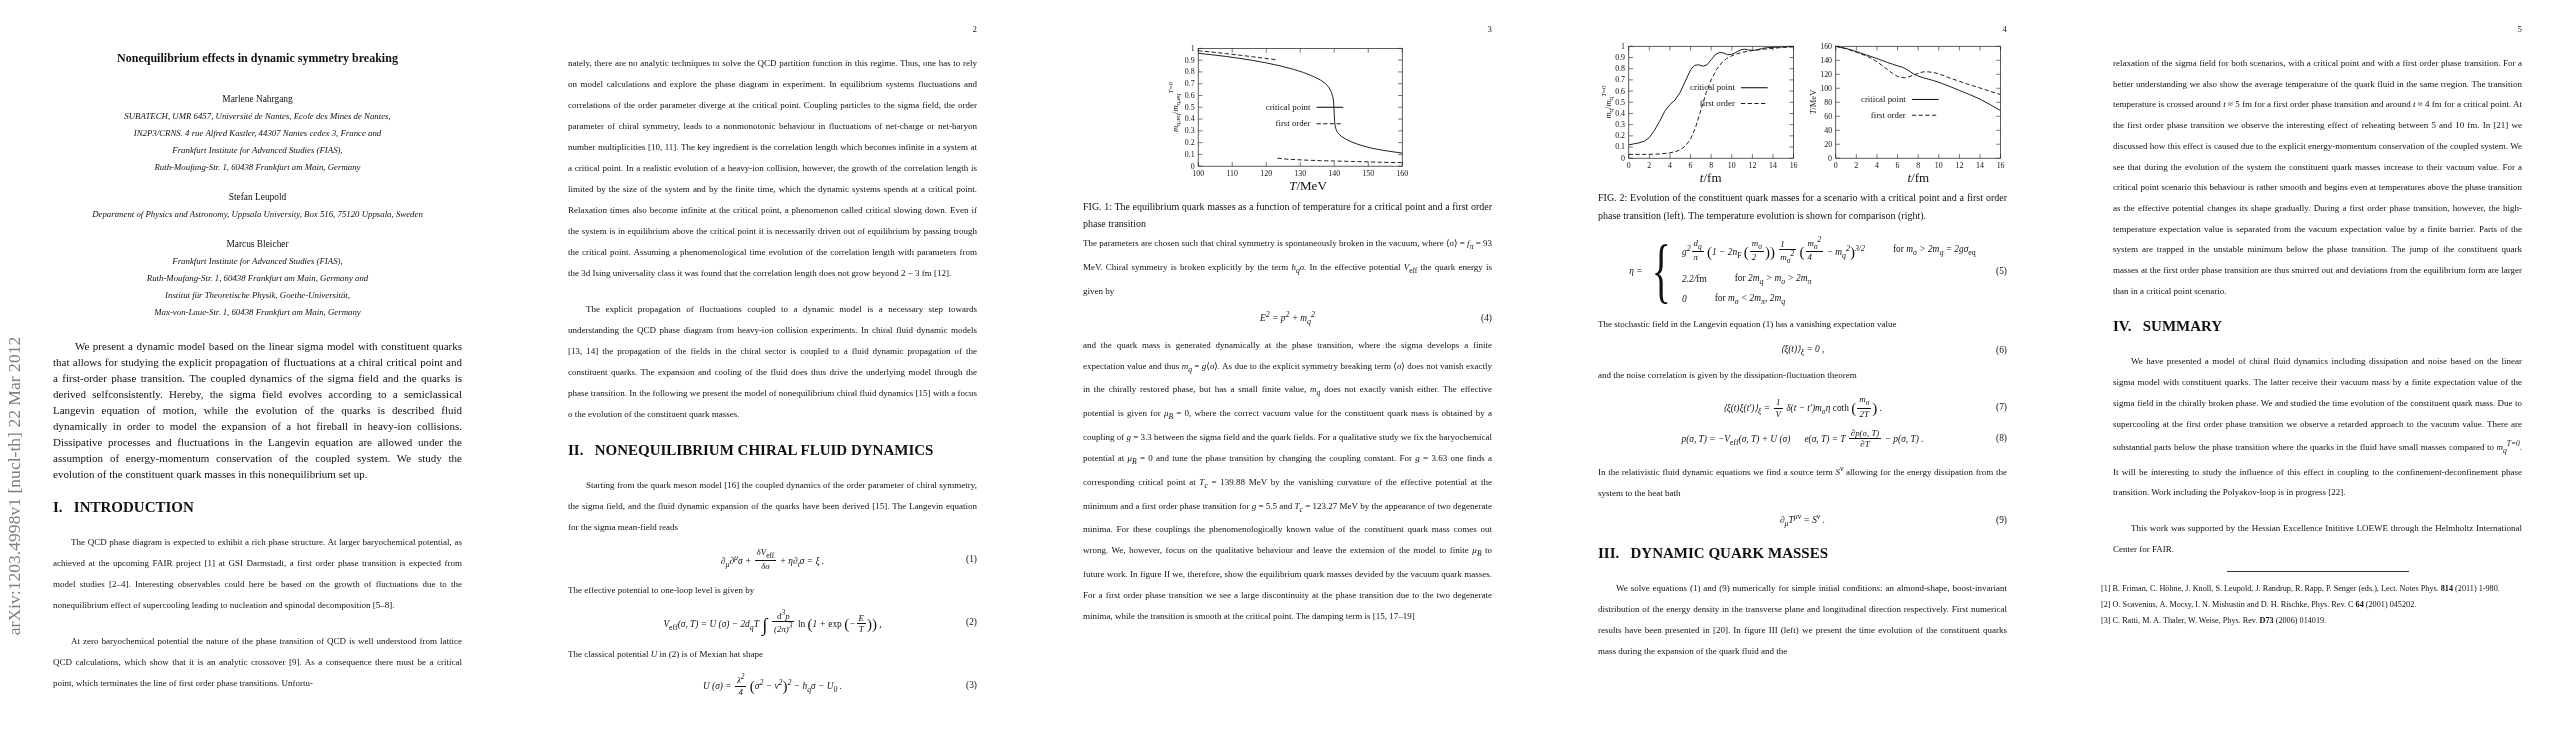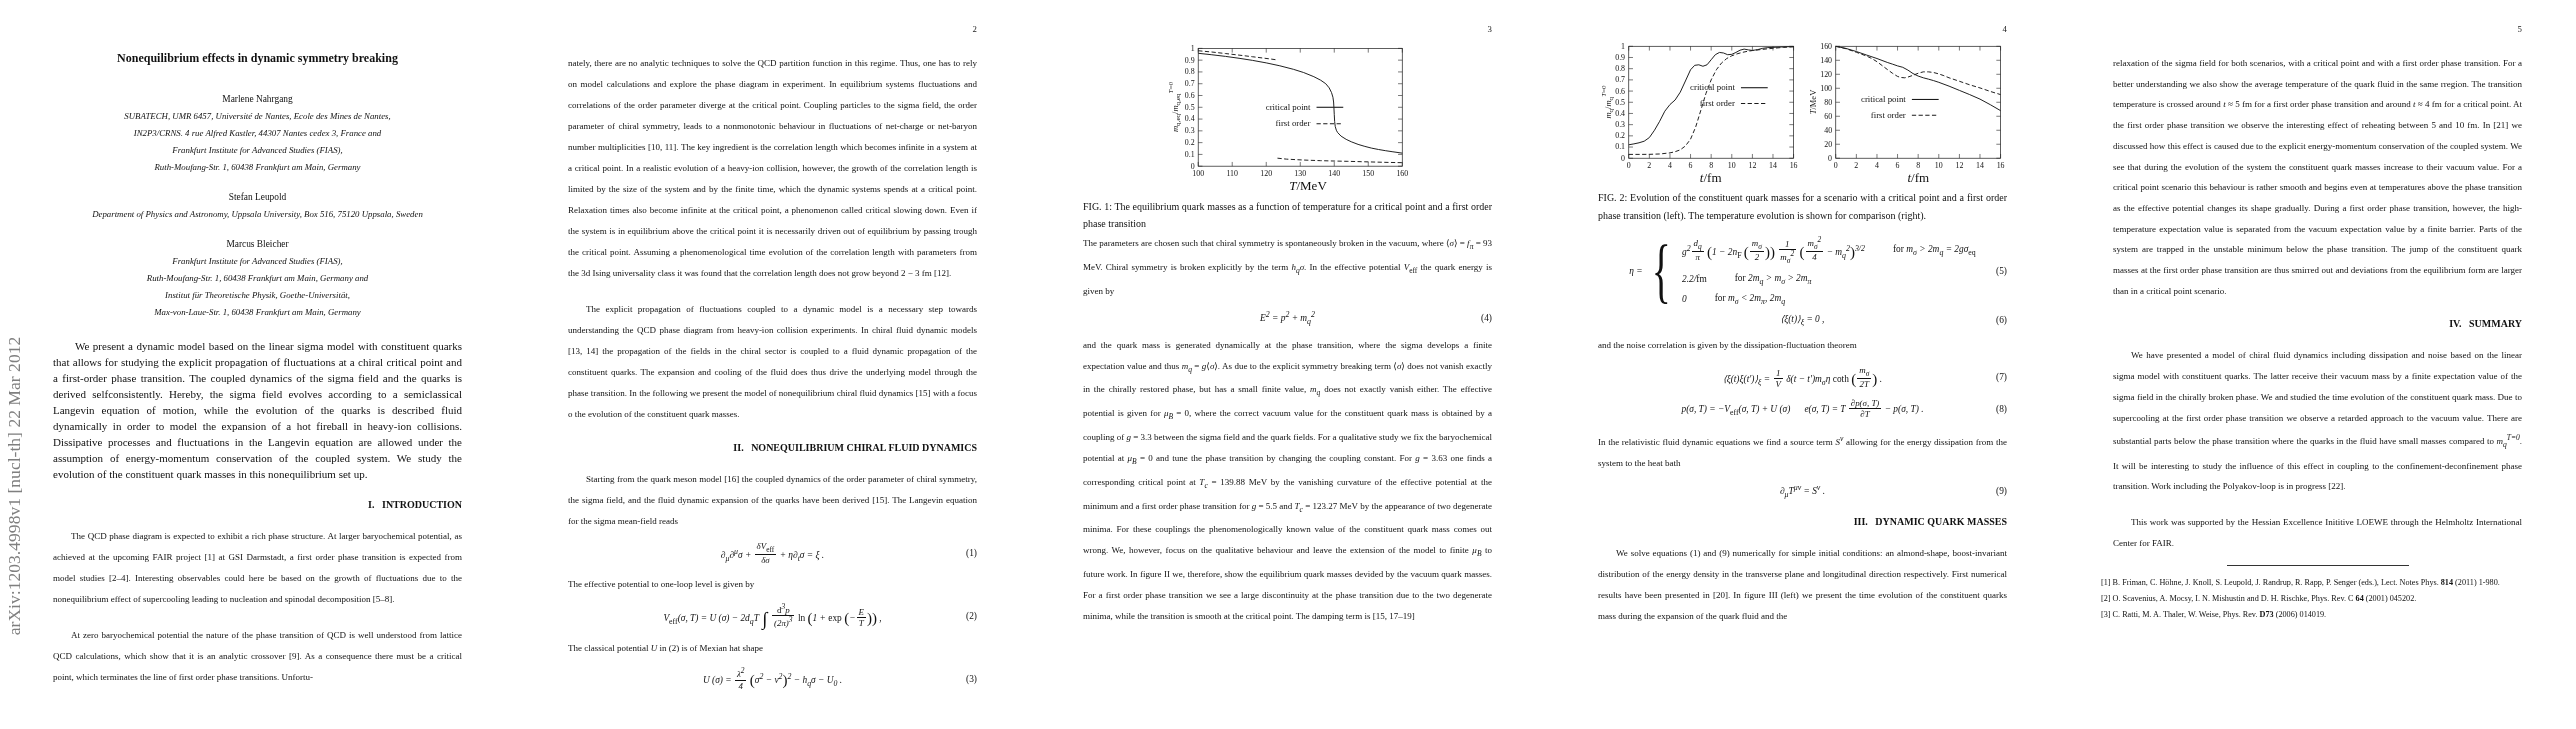--- a/index.html
+++ b/index.html
@@ -6,31 +6,31 @@
   .canvas{position:relative;width:2576px;height:729px;background:#ffffff;display:flex;
           font-family:"Liberation Serif",serif;color:#111;}
   .page{width:515px;height:729px;box-sizing:border-box;padding:30px 53px 0 53px;
         position:relative;overflow:hidden;}
   .pageno{position:absolute;top:24px;right:53px;font-size:8.8px;color:#222;}
   
   .p1 h1{font-size:12px;font-weight:bold;text-align:center;margin:20.7px 0 24px 0;}
   .author{font-size:9.4px;text-align:center;margin-top:12px;line-height:18px;}
   .affil{font-size:8.8px;font-style:italic;text-align:center;line-height:17px;}
   .abstract{font-size:11px;line-height:16px;text-align:justify;text-indent:2em;margin:17px 0 0 0;}
-  .shead{font-size:10px;font-weight:bold;text-align:right;margin:17px 0 16px 0;}
+  .shead{font-size:15px;font-weight:bold;text-align:left;margin:17px 0 16px 0;}
   .body{font-size:9px;line-height:21px;text-align:justify;margin:0;}
   .p5 .body{line-height:20.7px;}
   .ind{text-indent:2em;}
   .body + .body{margin-top:15px;}
   
   .eq{position:relative;margin:8.5px 0;font-size:9.4px;}
   .eq .ebody{text-align:center;font-style:italic;line-height:1.15;}
   .eq .num{position:absolute;right:0;top:50%;transform:translateY(-50%);font-style:normal;}
   .rm{font-style:normal;}
-  .frac{display:inline-block;vertical-align:-0.55em;text-align:center;margin:0 1.2px;font-size:0.95em;}
+  .frac{display:inline-block;vertical-align:-0.55em;margin:0 1.2px;font-size:0.95em;}
   .frac > span{display:block;padding:0 1.8px;line-height:1.15;}
   .frac > span:first-child{border-bottom:0.6px solid #111;}
   .int{font-size:200%;font-style:normal;vertical-align:-0.18em;margin:0 1.2px;}
   .bp{font-size:160%;font-style:normal;vertical-align:-0.12em;}
   .eq5wrap{display:flex;justify-content:center;align-items:center;font-style:italic;}
   .brace{font-size:72px;font-weight:100;line-height:0.9;transform:scaleX(0.55);font-style:normal;margin:0 -4.9px 0 1.2px;}
   .cases{display:flex;flex-direction:column;gap:7.3px;text-align:left;margin-left:8.5px;}
   .crow{display:flex;align-items:center;}
   .crow .cond{margin-left:28px;white-space:nowrap;}
   
@@ -333,20 +333,21 @@
             <span class="cond"><span class="rm">for</span> 2m<sub>q</sub> &gt; m<sub>σ</sub> &gt; 2m<sub>π</sub></span>
           </div>
           <div class="crow">
             <span>0</span>
             <span class="cond"><span class="rm">for</span> m<sub>σ</sub> &lt; 2m<sub>π</sub>, 2m<sub>q</sub></span>
           </div>
         </div>
       </div>
       <div class="num">(5)</div>
     </div>
+    <p class="body">The stochastic field in the Langevin equation (1) has a vanishing expectation value</p>
     <div class="eq">
       <div class="ebody">⟨ξ(t)⟩<sub>ξ</sub> = 0 ,</div>
       <div class="num">(6)</div>
     </div>
     <p class="body">and the noise correlation is given by the dissipation-fluctuation theorem</p>
     <div class="eq">
       <div class="ebody">⟨ξ(t)ξ(t′)⟩<sub>ξ</sub> = <span class="frac"><span>1</span><span>V</span></span> δ(t − t′)m<sub>σ</sub>η <span class="rm">coth</span> <span class="bp">(</span><span class="frac"><span>m<sub>σ</sub></span><span>2T</span></span><span class="bp">)</span> .</div>
       <div class="num">(7)</div>
     </div>
     <div class="eq">

